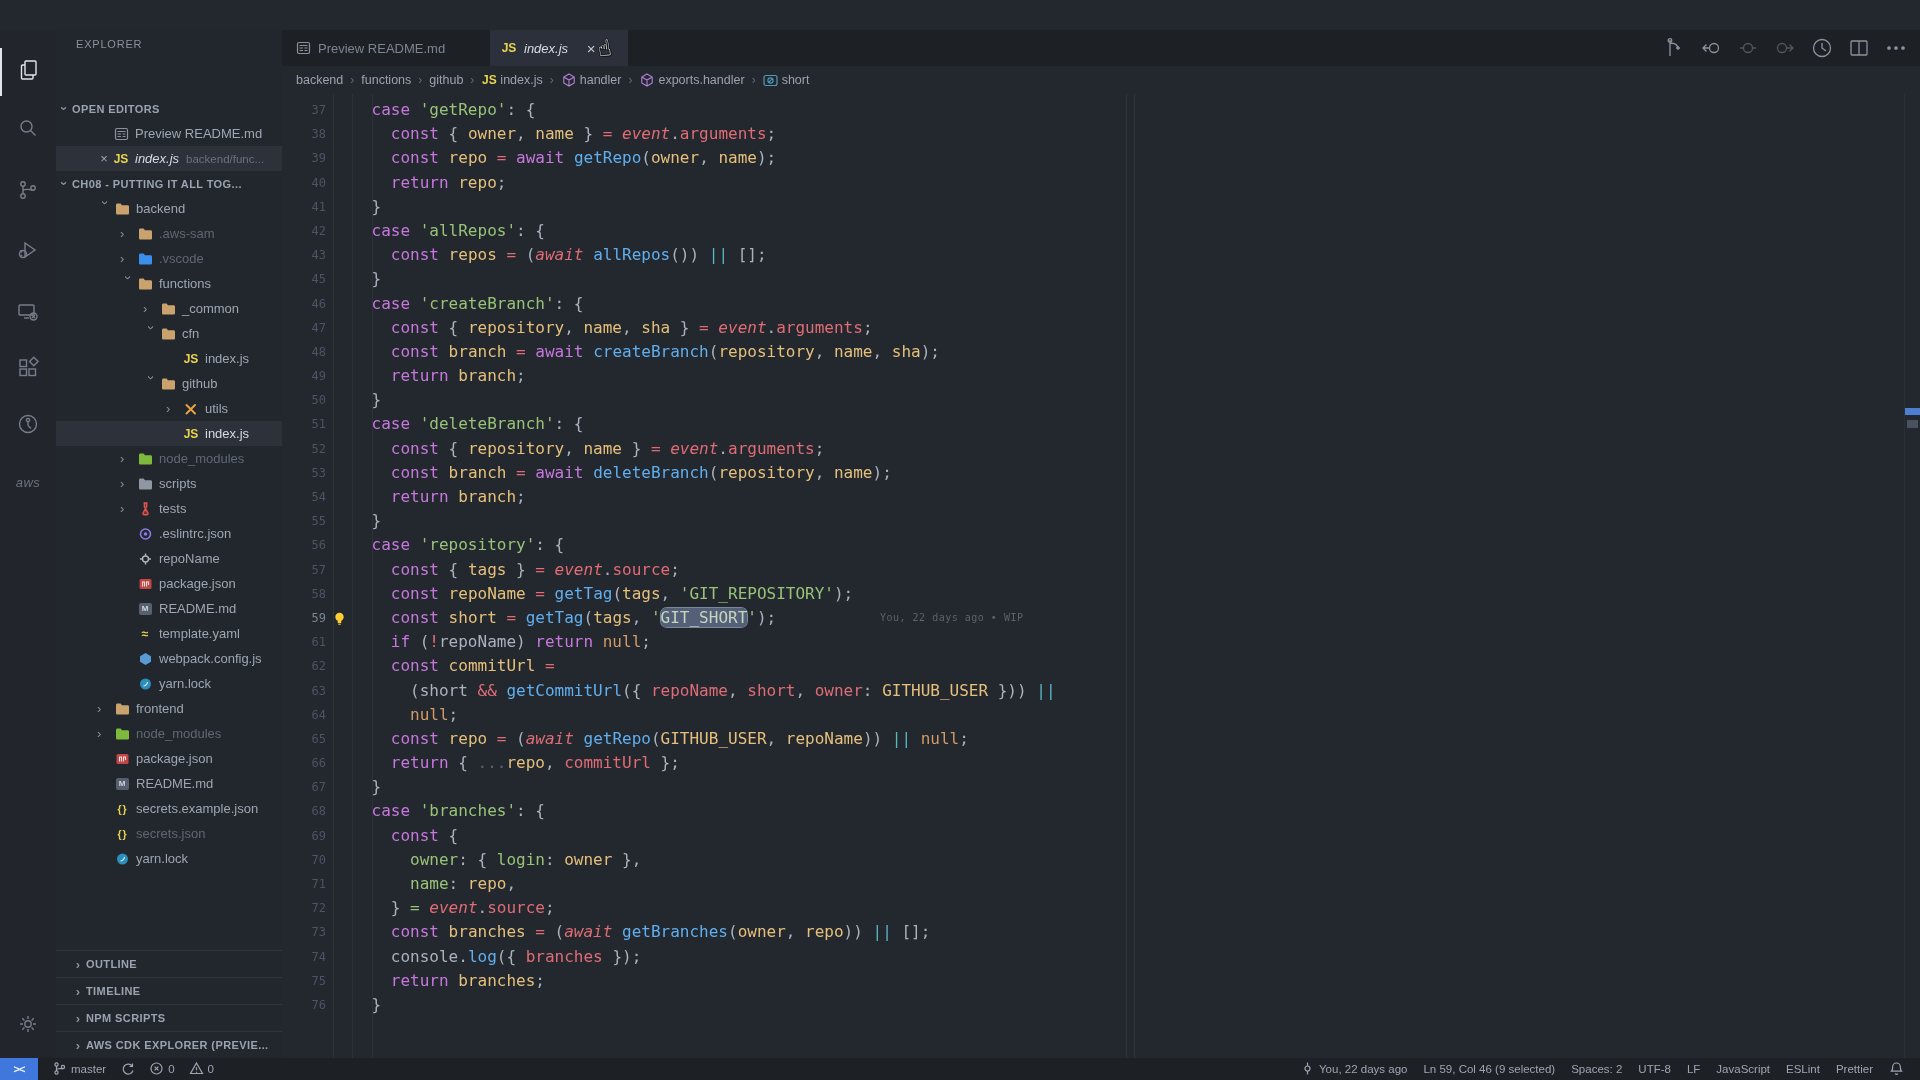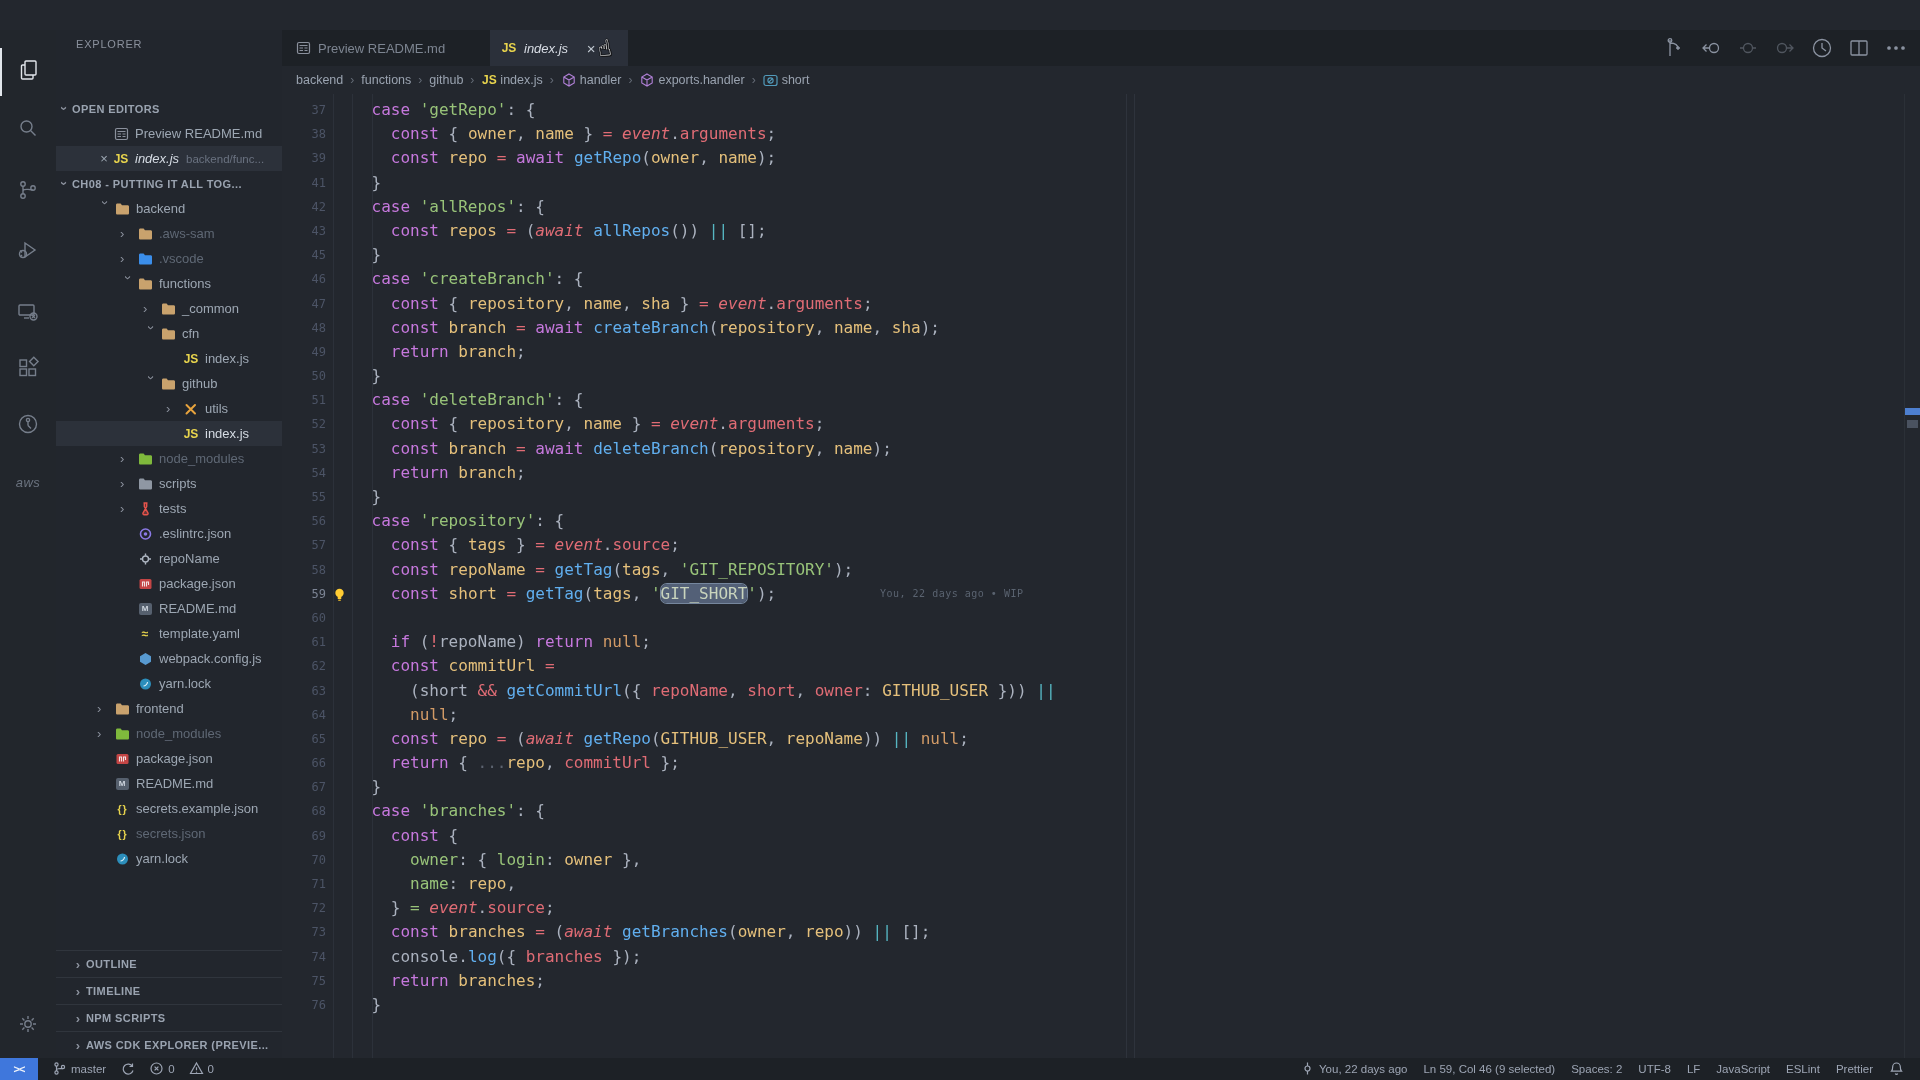--- a/index.html
+++ b/index.html
@@ -560,20 +560,21 @@
     <div class="editor">
       <div class="guide" style="left:51px"></div>
       <div class="guide" style="left:70px"></div>
       <div class="guide" style="left:90px"></div>
       <div class="ruler" style="left:844px"></div>
       <div class="ruler" style="left:852px"></div>
       <div class="codewrap" id="code">
           <div class="line"><span class="ln">37</span><span class="ct"><span class="tk-w">    </span><span class="tk-p">case</span><span class="tk-w"> </span><span class="tk-s">'getRepo'</span><span class="tk-w">: {</span></span></div>
           <div class="line"><span class="ln">38</span><span class="ct"><span class="tk-w">      </span><span class="tk-p">const</span><span class="tk-w"> { </span><span class="tk-v">owner</span><span class="tk-w">, </span><span class="tk-v">name</span><span class="tk-w"> } </span><span class="tk-r">=</span><span class="tk-w"> </span><span class="tk-i">event</span><span class="tk-w">.</span><span class="tk-r">arguments</span><span class="tk-w">;</span></span></div>
           <div class="line"><span class="ln">39</span><span class="ct"><span class="tk-w">      </span><span class="tk-p">const</span><span class="tk-w"> </span><span class="tk-v">repo</span><span class="tk-w"> </span><span class="tk-r">=</span><span class="tk-w"> </span><span class="tk-p">await</span><span class="tk-w"> </span><span class="tk-f">getRepo</span><span class="tk-w">(</span><span class="tk-v">owner</span><span class="tk-w">, </span><span class="tk-v">name</span><span class="tk-w">);</span></span></div>
+          <div class="line"><span class="ln">40</span><span class="ct"><span class="tk-w">      </span><span class="tk-p">return</span><span class="tk-w"> </span><span class="tk-v">repo</span><span class="tk-w">;</span></span></div>
           <div class="line"><span class="ln">41</span><span class="ct"><span class="tk-w">    }</span></span></div>
           <div class="line"><span class="ln">42</span><span class="ct"><span class="tk-w">    </span><span class="tk-p">case</span><span class="tk-w"> </span><span class="tk-s">'allRepos'</span><span class="tk-w">: {</span></span></div>
           <div class="line"><span class="ln">43</span><span class="ct"><span class="tk-w">      </span><span class="tk-p">const</span><span class="tk-w"> </span><span class="tk-v">repos</span><span class="tk-w"> </span><span class="tk-r">=</span><span class="tk-w"> (</span><span class="tk-i">await</span><span class="tk-w"> </span><span class="tk-f">allRepos</span><span class="tk-w">())</span><span class="tk-w"> </span><span class="tk-c">||</span><span class="tk-w"> [];</span></span></div>
           <div class="line"><span class="ln">45</span><span class="ct"><span class="tk-w">    }</span></span></div>
           <div class="line"><span class="ln">46</span><span class="ct"><span class="tk-w">    </span><span class="tk-p">case</span><span class="tk-w"> </span><span class="tk-s">'createBranch'</span><span class="tk-w">: {</span></span></div>
           <div class="line"><span class="ln">47</span><span class="ct"><span class="tk-w">      </span><span class="tk-p">const</span><span class="tk-w"> { </span><span class="tk-v">repository</span><span class="tk-w">, </span><span class="tk-v">name</span><span class="tk-w">, </span><span class="tk-v">sha</span><span class="tk-w"> } </span><span class="tk-r">=</span><span class="tk-w"> </span><span class="tk-i">event</span><span class="tk-w">.</span><span class="tk-r">arguments</span><span class="tk-w">;</span></span></div>
           <div class="line"><span class="ln">48</span><span class="ct"><span class="tk-w">      </span><span class="tk-p">const</span><span class="tk-w"> </span><span class="tk-v">branch</span><span class="tk-w"> </span><span class="tk-r">=</span><span class="tk-w"> </span><span class="tk-p">await</span><span class="tk-w"> </span><span class="tk-f">createBranch</span><span class="tk-w">(</span><span class="tk-v">repository</span><span class="tk-w">, </span><span class="tk-v">name</span><span class="tk-w">, </span><span class="tk-v">sha</span><span class="tk-w">);</span></span></div>
           <div class="line"><span class="ln">49</span><span class="ct"><span class="tk-w">      </span><span class="tk-p">return</span><span class="tk-w"> </span><span class="tk-v">branch</span><span class="tk-w">;</span></span></div>
           <div class="line"><span class="ln">50</span><span class="ct"><span class="tk-w">    }</span></span></div>
           <div class="line"><span class="ln">51</span><span class="ct"><span class="tk-w">    </span><span class="tk-p">case</span><span class="tk-w"> </span><span class="tk-s">'deleteBranch'</span><span class="tk-w">: {</span></span></div>
@@ -582,21 +583,20 @@
           <div class="line"><span class="ln">54</span><span class="ct"><span class="tk-w">      </span><span class="tk-p">return</span><span class="tk-w"> </span><span class="tk-v">branch</span><span class="tk-w">;</span></span></div>
           <div class="line"><span class="ln">55</span><span class="ct"><span class="tk-w">    }</span></span></div>
           <div class="line"><span class="ln">56</span><span class="ct"><span class="tk-w">    </span><span class="tk-p">case</span><span class="tk-w"> </span><span class="tk-s">'repository'</span><span class="tk-w">: {</span></span></div>
           <div class="line"><span class="ln">57</span><span class="ct"><span class="tk-w">      </span><span class="tk-p">const</span><span class="tk-w"> { </span><span class="tk-v">tags</span><span class="tk-w"> } </span><span class="tk-r">=</span><span class="tk-w"> </span><span class="tk-i">event</span><span class="tk-w">.</span><span class="tk-r">source</span><span class="tk-w">;</span></span></div>
           <div class="line"><span class="ln">58</span><span class="ct"><span class="tk-w">      </span><span class="tk-p">const</span><span class="tk-w"> </span><span class="tk-v">repoName</span><span class="tk-w"> </span><span class="tk-r">=</span><span class="tk-w"> </span><span class="tk-f">getTag</span><span class="tk-w">(</span><span class="tk-v">tags</span><span class="tk-w">, </span><span class="tk-s">'GIT_REPOSITORY'</span><span class="tk-w">);</span></span></div>
           <div class="line"><span class="ln cur">59</span><span class="ct"><span class="tk-w">      </span><span class="tk-p">const</span><span class="tk-w"> </span><span class="tk-v">short</span><span class="tk-w"> </span><span class="tk-r">=</span><span class="tk-w"> </span><span class="tk-f">getTag</span><span class="tk-w">(</span><span class="tk-v">tags</span><span class="tk-w">, </span><span class="tk-s">'</span><span class="tk-sel">GIT_SHORT</span><span class="tk-s">'</span><span class="tk-w">);</span></span><span class="bulb"><svg width="15" height="16" viewBox="0 0 15 16">
                 <circle cx="7.5" cy="6" r="4.2" fill="#ffcc33"></circle>
                 <rect x="5.7" y="10" width="3.6" height="2" rx=".6" fill="#ffcc33"></rect>
                 <rect x="6.2" y="12.6" width="2.6" height="1.4" rx=".5" fill="#caa129"></rect>
               </svg></span><span class="blame">You, 22 days ago • WIP</span></div>
-          <div class="line"><span class="ln">60</span><span class="ct"></span></div>
           <div class="line"><span class="ln">61</span><span class="ct"><span class="tk-w">      </span><span class="tk-p">if</span><span class="tk-w"> (</span><span class="tk-r">!</span><span class="tk-w">repoName</span><span class="tk-w">) </span><span class="tk-p">return</span><span class="tk-w"> </span><span class="tk-o">null</span><span class="tk-w">;</span></span></div>
           <div class="line"><span class="ln">62</span><span class="ct"><span class="tk-w">      </span><span class="tk-p">const</span><span class="tk-w"> </span><span class="tk-v">commitUrl</span><span class="tk-w"> </span><span class="tk-r">=</span></span></div>
           <div class="line"><span class="ln">63</span><span class="ct"><span class="tk-w">        (</span><span class="tk-w">short</span><span class="tk-w"> </span><span class="tk-r">&amp;&amp;</span><span class="tk-w"> </span><span class="tk-f">getCommitUrl</span><span class="tk-w">({ </span><span class="tk-r">repoName</span><span class="tk-w">, </span><span class="tk-r">short</span><span class="tk-w">, </span><span class="tk-r">owner</span><span class="tk-w">: </span><span class="tk-v">GITHUB_USER</span><span class="tk-w"> })) </span><span class="tk-c">||</span></span></div>
           <div class="line"><span class="ln">64</span><span class="ct"><span class="tk-w">        </span><span class="tk-o">null</span><span class="tk-w">;</span></span></div>
           <div class="line"><span class="ln">65</span><span class="ct"><span class="tk-w">      </span><span class="tk-p">const</span><span class="tk-w"> </span><span class="tk-v">repo</span><span class="tk-w"> </span><span class="tk-r">=</span><span class="tk-w"> (</span><span class="tk-i">await</span><span class="tk-w"> </span><span class="tk-f">getRepo</span><span class="tk-w">(</span><span class="tk-v">GITHUB_USER</span><span class="tk-w">, </span><span class="tk-v">repoName</span><span class="tk-w">)) </span><span class="tk-c">||</span><span class="tk-w"> </span><span class="tk-o">null</span><span class="tk-w">;</span></span></div>
           <div class="line"><span class="ln">66</span><span class="ct"><span class="tk-w">      </span><span class="tk-p">return</span><span class="tk-w"> { </span><span class="tk-d">...</span><span class="tk-v">repo</span><span class="tk-w">, </span><span class="tk-r">commitUrl</span><span class="tk-w"> };</span></span></div>
           <div class="line"><span class="ln">67</span><span class="ct"><span class="tk-w">    }</span></span></div>
           <div class="line"><span class="ln">68</span><span class="ct"><span class="tk-w">    </span><span class="tk-p">case</span><span class="tk-w"> </span><span class="tk-s">'branches'</span><span class="tk-w">: {</span></span></div>
           <div class="line"><span class="ln">69</span><span class="ct"><span class="tk-w">      </span><span class="tk-p">const</span><span class="tk-w"> {</span></span></div>
           <div class="line"><span class="ln">70</span><span class="ct"><span class="tk-w">        </span><span class="tk-k">owner</span><span class="tk-w">: { </span><span class="tk-k">login</span><span class="tk-w">: </span><span class="tk-v">owner</span><span class="tk-w"> },</span></span></div>

